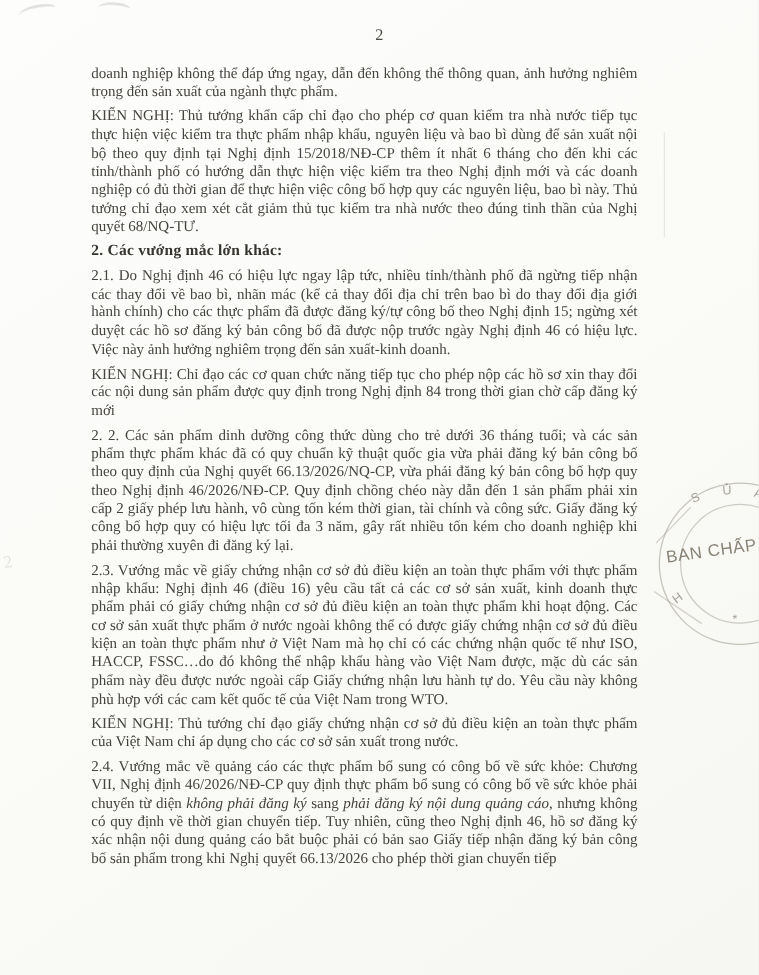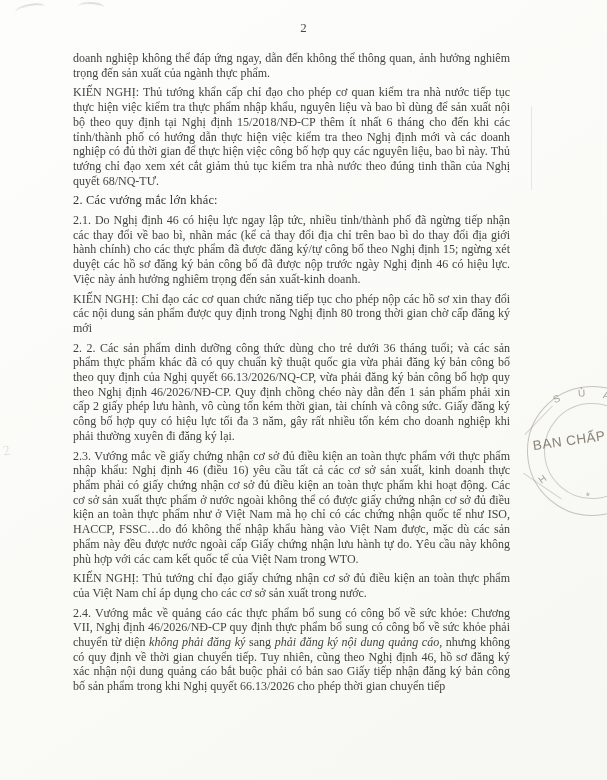--- a/index.html
+++ b/index.html
@@ -19,21 +19,21 @@
     text-align:center;font-size:13px;color:#4b4a45;
   }
   .content{
     position:absolute;top:51px;left:73px;width:437px;
     font-size:12px;line-height:14.7px;color:#45433d;
     text-align:justify;
   }
   .content p{margin:0 0 5px 0;}
   .content h3{
     margin:3px 0 5px 0;font-size:12.4px;color:#36342e;
-    font-weight:normal;letter-spacing:.2px;
+    font-weight:bold;letter-spacing:.2px;
   }
   .italic{font-style:italic;margin-top:12px;}
   
   .scribble{
     position:absolute;border-top:2px solid rgba(100,100,100,.20);
     border-radius:60% 40% 50% 50%;filter:blur(.4px);
   }
   .scribble.s1{left:15px;top:4px;width:30px;height:10px;transform:rotate(-8deg);}
   .scribble.s2{left:78px;top:2px;width:26px;height:9px;transform:rotate(6deg);}
   
@@ -89,21 +89,21 @@
   <div class="scribble s1"></div>
   <div class="scribble s2"></div>
 
   <div class="page-number">2</div>
 
   <div class="content">
     <p>doanh nghiệp không thể đáp ứng ngay, dẫn đến không thể thông quan, ảnh hưởng nghiêm trọng đến sản xuất của ngành thực phẩm.</p>
     <p>KIẾN NGHỊ: Thủ tướng khẩn cấp chỉ đạo cho phép cơ quan kiểm tra nhà nước tiếp tục thực hiện việc kiểm tra thực phẩm nhập khẩu, nguyên liệu và bao bì dùng để sản xuất nội bộ theo quy định tại Nghị định 15/2018/NĐ-CP thêm ít nhất 6 tháng cho đến khi các tỉnh/thành phố có hướng dẫn thực hiện việc kiểm tra theo Nghị định mới và các doanh nghiệp có đủ thời gian để thực hiện việc công bố hợp quy các nguyên liệu, bao bì này. Thủ tướng chỉ đạo xem xét cắt giảm thủ tục kiểm tra nhà nước theo đúng tinh thần của Nghị quyết 68/NQ-TƯ.</p>
     <h3>2. Các vướng mắc lớn khác:</h3>
     <p>2.1. Do Nghị định 46 có hiệu lực ngay lập tức, nhiều tỉnh/thành phố đã ngừng tiếp nhận các thay đổi về bao bì, nhãn mác (kể cả thay đổi địa chỉ trên bao bì do thay đổi địa giới hành chính) cho các thực phẩm đã được đăng ký/tự công bố theo Nghị định 15; ngừng xét duyệt các hồ sơ đăng ký bản công bố đã được nộp trước ngày Nghị định 46 có hiệu lực. Việc này ảnh hưởng nghiêm trọng đến sản xuất-kinh doanh.</p>
-    <p>KIẾN NGHỊ: Chỉ đạo các cơ quan chức năng tiếp tục cho phép nộp các hồ sơ xin thay đổi các nội dung sản phẩm được quy định trong Nghị định 80 trong thời gian chờ cấp đăng ký mới</p>
+    <p>KIẾN NGHỊ: Chỉ đạo các cơ quan chức năng tiếp tục cho phép nộp các hồ sơ xin thay đổi các nội dung sản phẩm được quy định trong Nghị định 84 trong thời gian chờ cấp đăng ký mới</p>
     <p>2. 2. Các sản phẩm dinh dưỡng công thức dùng cho trẻ dưới 36 tháng tuổi; và các sản phẩm thực phẩm khác đã có quy chuẩn kỹ thuật quốc gia vừa phải đăng ký bản công bố theo quy định của Nghị quyết 66.13/2026/NQ-CP, vừa phải đăng ký bản công bố hợp quy theo Nghị định 46/2026/NĐ-CP. Quy định chồng chéo này dẫn đến 1 sản phẩm phải xin cấp 2 giấy phép lưu hành, vô cùng tốn kém thời gian, tài chính và công sức. Giấy đăng ký công bố hợp quy có hiệu lực tối đa 3 năm, gây rất nhiều tốn kém cho doanh nghiệp khi phải thường xuyên đi đăng ký lại.</p>
     <p>2.3. Vướng mắc về giấy chứng nhận cơ sở đủ điều kiện an toàn thực phẩm với thực phẩm nhập khẩu: Nghị định 46 (điều 16) yêu cầu tất cả các cơ sở sản xuất, kinh doanh thực phẩm phải có giấy chứng nhận cơ sở đủ điều kiện an toàn thực phẩm khi hoạt động. Các cơ sở sản xuất thực phẩm ở nước ngoài không thể có được giấy chứng nhận cơ sở đủ điều kiện an toàn thực phẩm như ở Việt Nam mà họ chỉ có các chứng nhận quốc tế như ISO, HACCP, FSSC…do đó không thể nhập khẩu hàng vào Việt Nam được, mặc dù các sản phẩm này đều được nước ngoài cấp Giấy chứng nhận lưu hành tự do. Yêu cầu này không phù hợp với các cam kết quốc tế của Việt Nam trong WTO.</p>
     <p>KIẾN NGHỊ: Thủ tướng chỉ đạo giấy chứng nhận cơ sở đủ điều kiện an toàn thực phẩm của Việt Nam chỉ áp dụng cho các cơ sở sản xuất trong nước.</p>
     <p><span>2.4. Vướng mắc về quảng cáo các thực phẩm bổ sung có công bố về sức khỏe: Chương VII, Nghị định 46/2026/NĐ-CP quy định thực phẩm bổ sung có công bố về sức khỏe phải chuyển từ diện </span><span class="italic">không phải đăng ký</span><span> sang </span><span class="italic">phải đăng ký nội dung quảng cáo</span><span>, nhưng không có quy định về thời gian chuyển tiếp. Tuy nhiên, cũng theo Nghị định 46, hồ sơ đăng ký xác nhận nội dung quảng cáo bắt buộc phải có bản sao Giấy tiếp nhận đăng ký bản công bố sản phẩm trong khi Nghị quyết 66.13/2026 cho phép thời gian chuyển tiếp</span></p>
   </div>
 
   <div class="scan-line"></div>
   <div class="margin-smudge">2</div>
 
   <div class="stamp">

